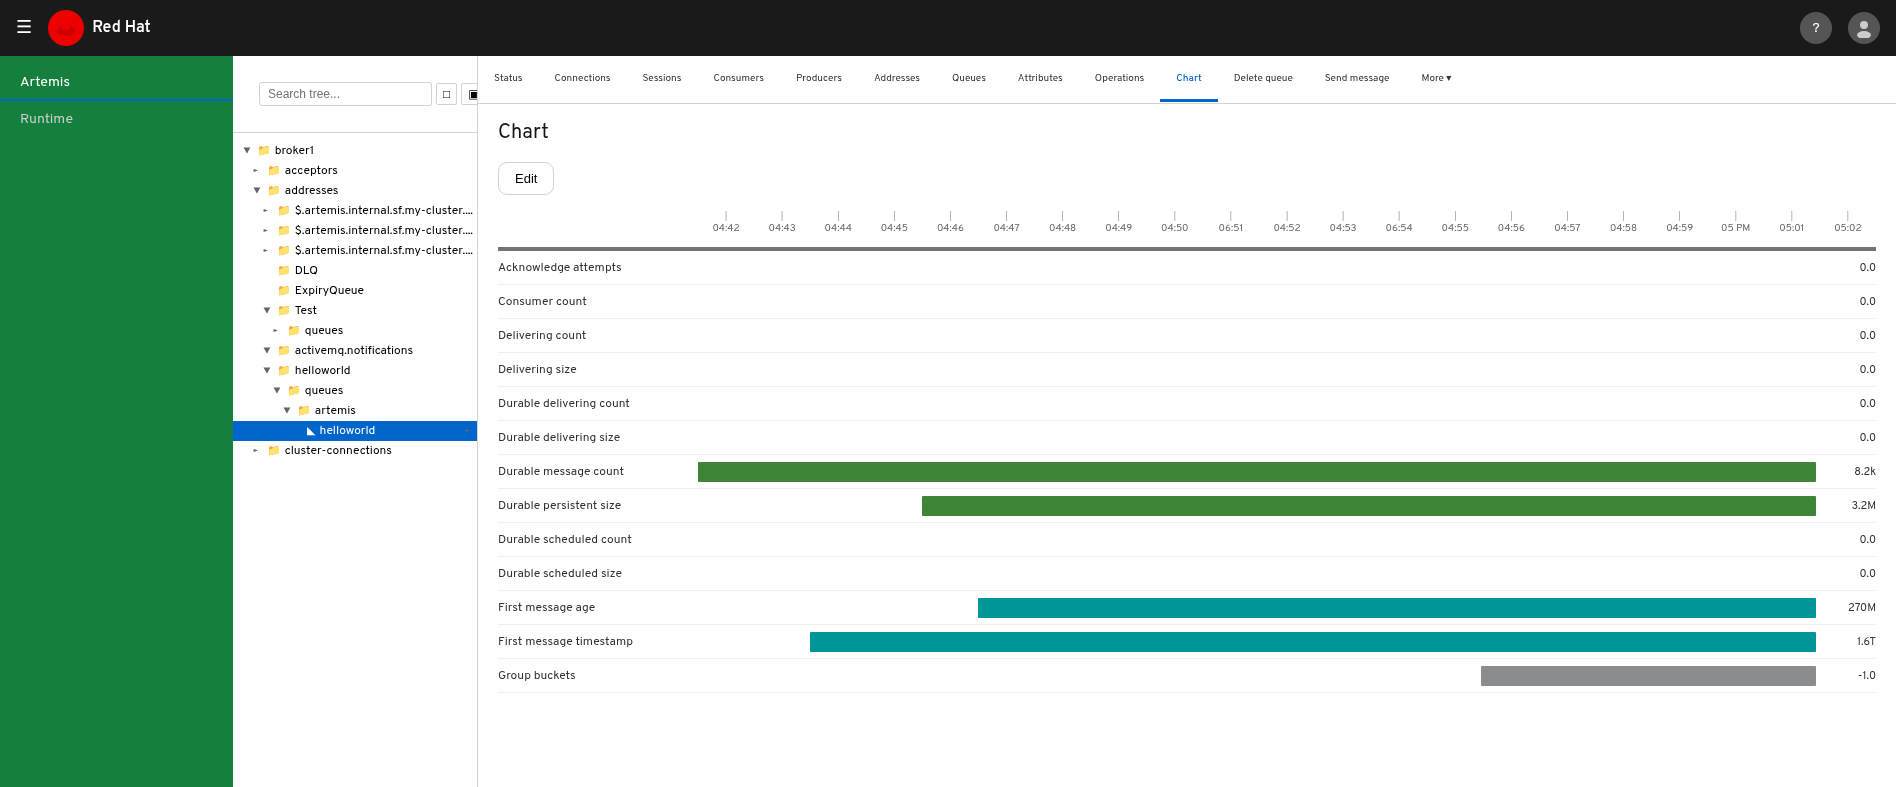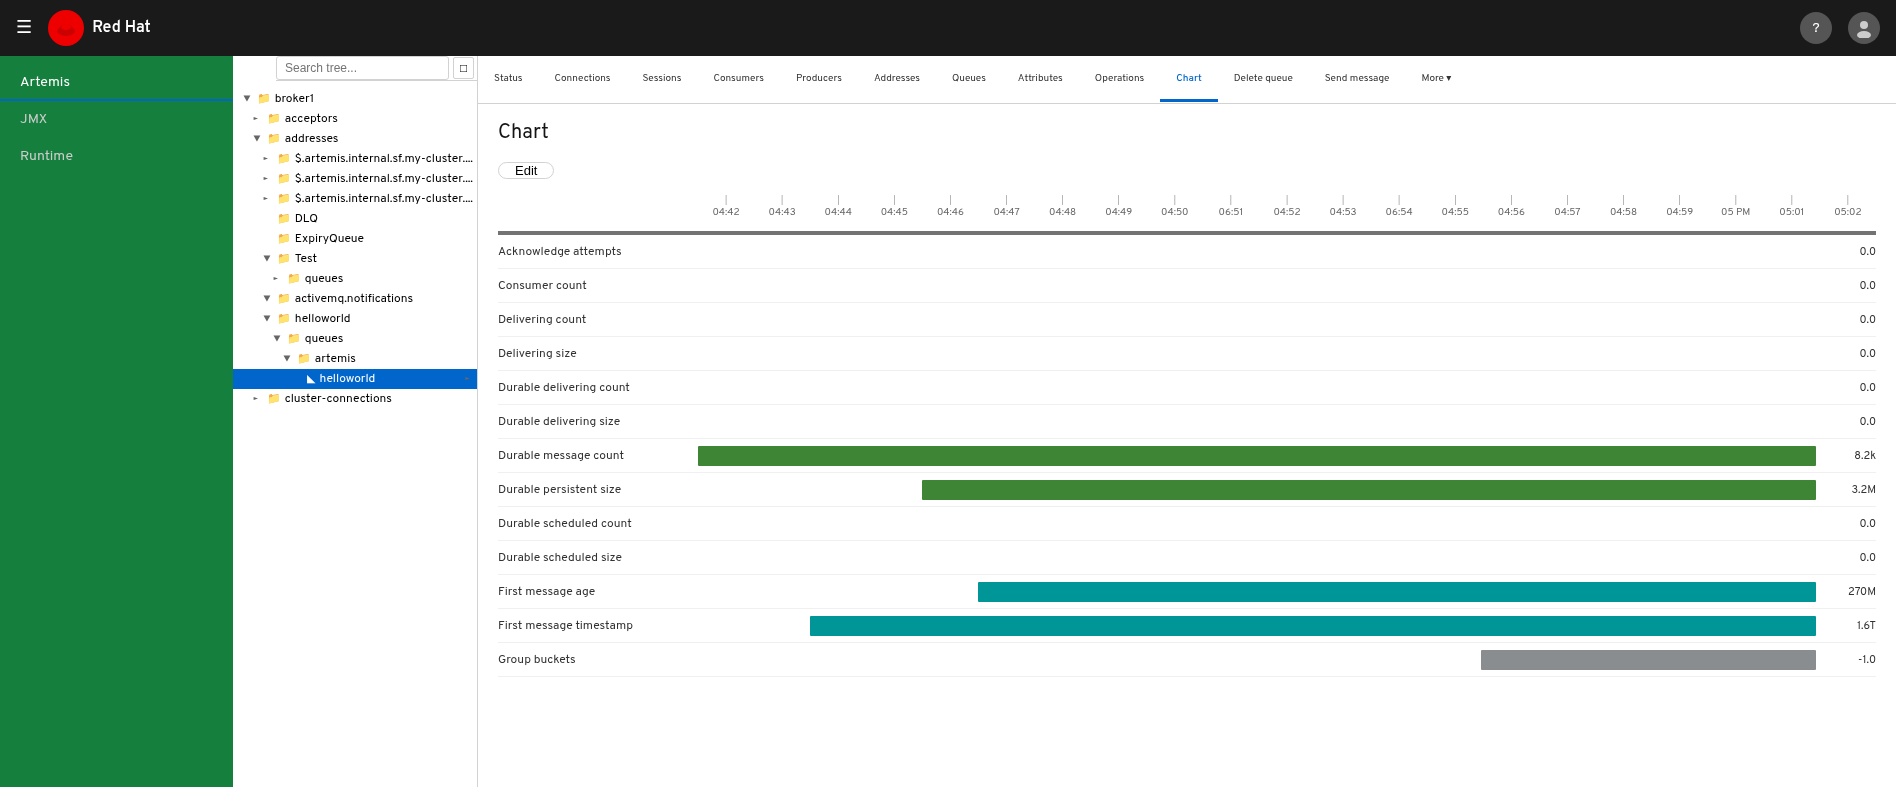--- a/index.html
+++ b/index.html
@@ -62,26 +62,25 @@
     .tree-panel {
       width: 245px;
       background: #fff;
       border-right: 1px solid #d2d2d2;
       flex-shrink: 0;
       display: flex;
       flex-direction: column;
       overflow: hidden;
     }
     .tree-search {
-      padding: 0;
+      padding: 26px;
       border-bottom: 1px solid #d2d2d2;
       display: flex;
       align-items: center;
       gap: 4px;
-      margin-left: 43px;
     }
     .tree-search input {
       flex: 1;
       border: 1px solid #d2d2d2;
       padding: 4px 8px;
       font-size: 12px;
       border-radius: 3px;
       outline: none;
     }
     .tree-actions { display: flex; gap: 4px; }
@@ -130,21 +129,21 @@
       white-space: nowrap;
     }
     .tab.active { color: #06c; border-bottom-color: #06c; font-weight: 500; }
 
     
     .chart-area { flex: 1; overflow-y: auto; padding: 16px 20px; }
     .chart-title { font-size: 20px; font-weight: 400; color: #151515; margin-bottom: 16px; }
     .edit-btn {
       border: 1px solid #d2d2d2;
       background: #fff;
-      padding: 0 16px;
+      padding: 8px 16px;
       cursor: pointer;
       font-size: 13px;
       border-radius: 9px;
       margin-bottom: 16px;
       display: inline-block;
     }
 
     
     .timeline {
       display: flex;
@@ -235,23 +234,20 @@
       </svg>
     </div>
   </div>
 </nav>
 
 <div class="app-body">
 
   <aside class="sidebar">
     <div class="sidebar-item active">
       <span>Artemis</span>
-    </div>
-    <div class="sidebar-item">
-      <span>JMX</span>
     </div>
     <div class="sidebar-item">
       <span>Runtime</span>
     </div>
   </aside>
 
   <div class="tree-panel">
     <div class="tree-search">
       <input type="text" placeholder="Search tree..." style="">
       <div class="tree-actions">

